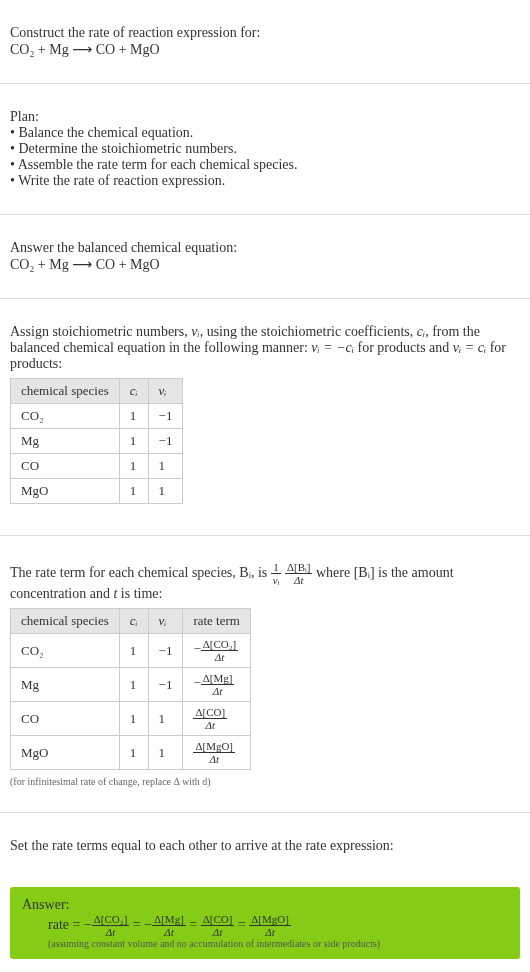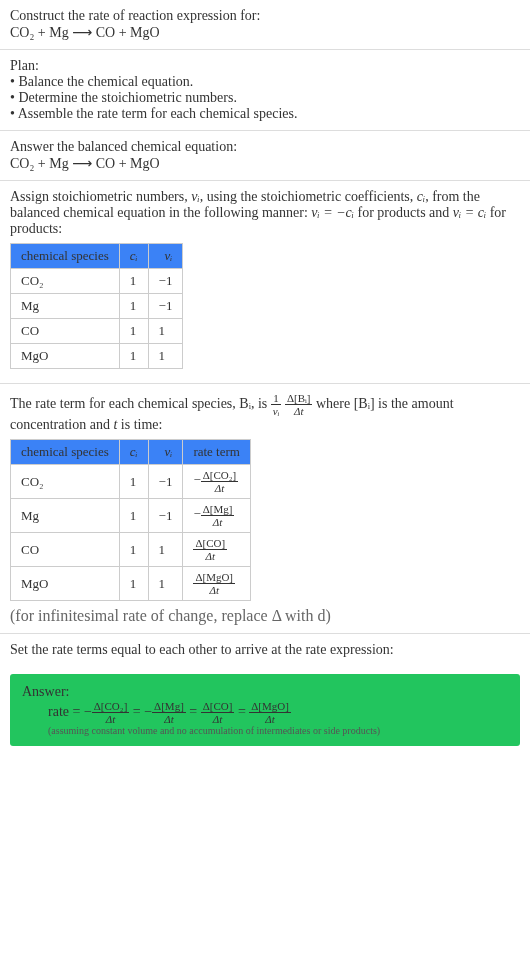--- a/index.html
+++ b/index.html
@@ -5,65 +5,64 @@
 body {
   margin: 0;
   padding: 0;
   font-family: Georgia, 'Times New Roman', serif;
   font-size: 14px;
   color: #333;
   background: #fff;
   width: 530px;
 }
 .section {
-  padding: 8px 10px;
+  padding: 25px 10px;
   border-bottom: 1px solid #ddd;
 }
 .section.no-border {
   border-bottom: none;
 }
 .answer-box {
-  background: #22c55e;
+  background: #84cc16;
   padding: 10px 12px;
   margin: 8px 10px;
   border-radius: 3px;
 }
 table.data {
   border-collapse: collapse;
   margin: 6px 0;
 }
 table.data th, table.data td {
   border: 1px solid #ccc;
   padding: 4px 10px;
   font-weight: normal;
   text-align: left;
   font-size: 13px;
 }
 table.data th {
-  background: #3b82f6;
-  text-align: right;
+  background: #e5e5e5;
 }
 .frac {
   display: inline-block;
   vertical-align: middle;
   text-align: center;
   font-size: 11px;
 }
 .frac .num {
   display: block;
   border-bottom: 1px solid #333;
   padding: 0 2px;
 }
 .frac .den {
   display: block;
   padding: 0 2px;
 }
 .italic { font-style: italic; }
 .small-note {
-  font-size: 16px;
+  font-size: 10px;
   color: #666;
 }
 .indent {
   padding-left: 26px;
   display: block;
 }
 .answer-sub {
   font-size: 10px;
   color: #555;
   padding-left: 26px;
@@ -75,20 +74,21 @@
 <div class="section">
   <div>Construct the rate of reaction expression for:</div>
   <div>CO₂ + Mg ⟶ CO + MgO</div>
 </div>
 
 <div class="section">
   <div>Plan:</div>
   <div>• Balance the chemical equation.</div>
   <div>• Determine the stoichiometric numbers.</div>
   <div>• Assemble the rate term for each chemical species.</div>
+  <div>• Write the rate of reaction expression.</div>
 </div>
 
 <div class="section">
   <div>Answer the balanced chemical equation:</div>
   <div>CO₂ + Mg ⟶ CO + MgO</div>
 </div>
 
 <div class="section">
   <div>
     <span>Assign stoichiometric numbers, </span><span class="italic">νᵢ</span><span>, using the stoichiometric coefficients, </span><span class="italic">cᵢ</span><span>, from the balanced chemical equation in the following manner: </span><span class="italic">νᵢ = −cᵢ</span><span> for products and </span><span class="italic">νᵢ = cᵢ</span><span> for products:</span>

